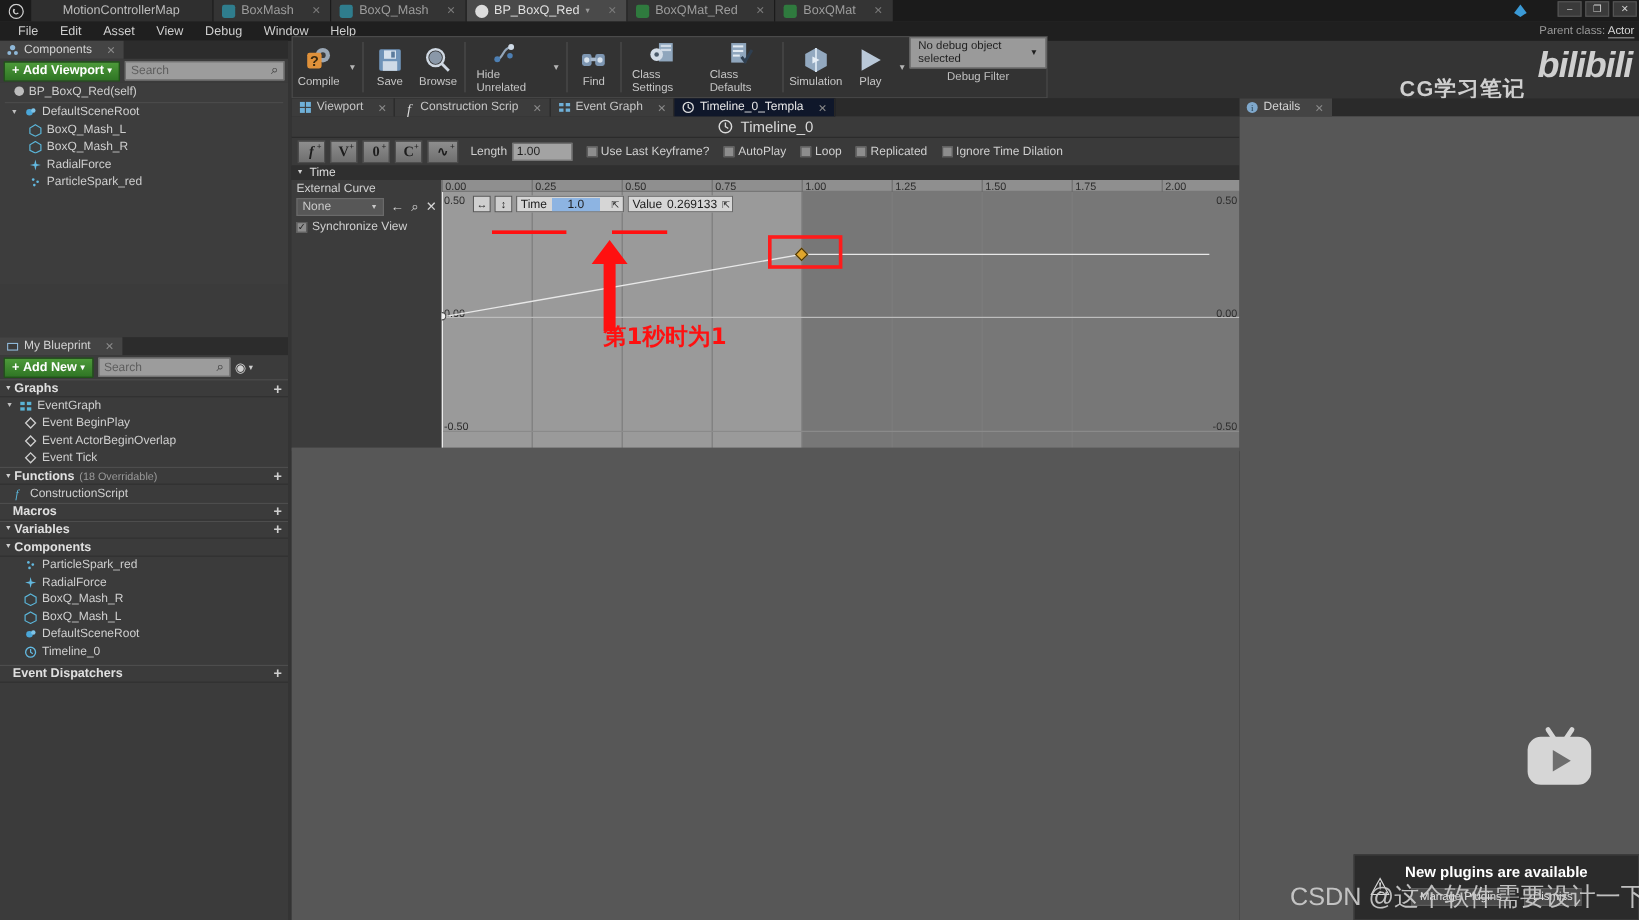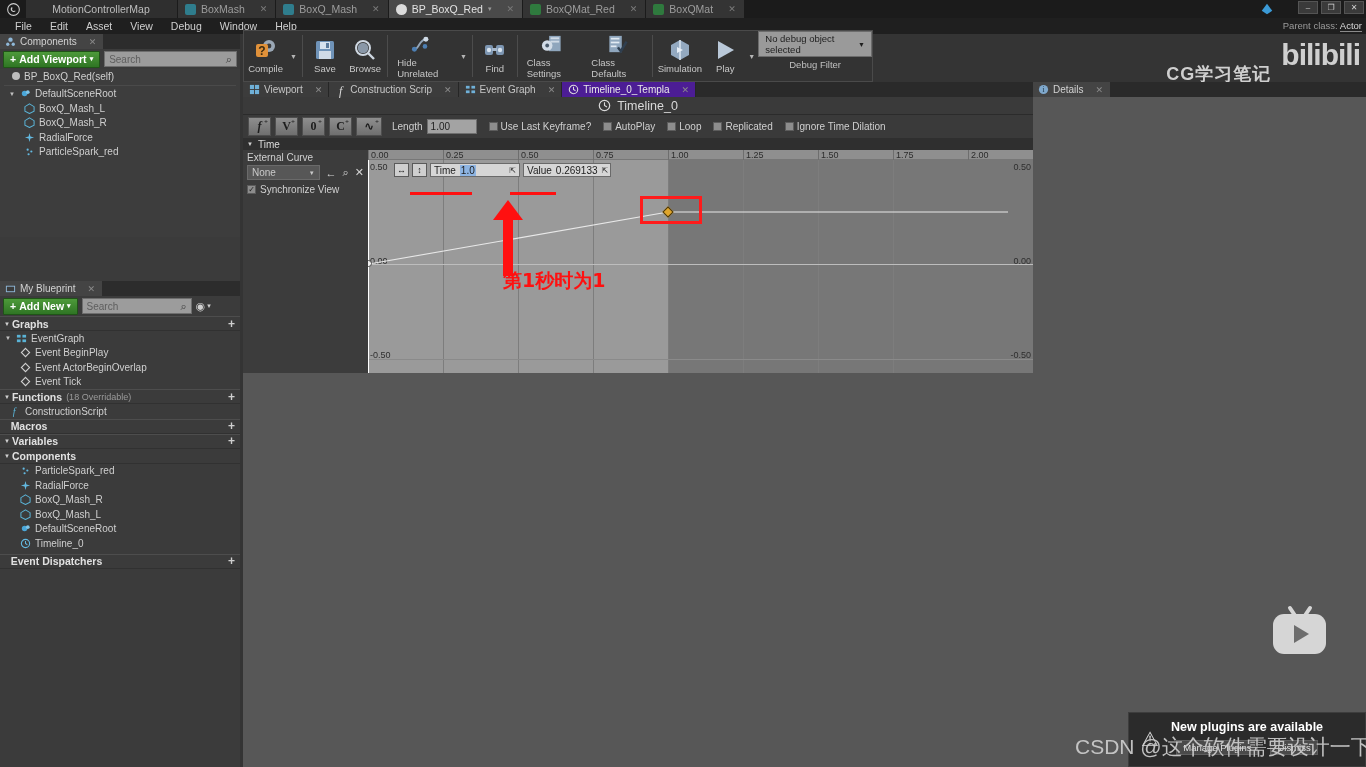--- a/index.html
+++ b/index.html
@@ -81,29 +81,29 @@
   .tb-sep { width:1px; background:#4c4c4c; margin:4px 2px; }
   .tb-caret { display:flex; align-items:center; color:#b5b5b5; font-size:7px; padding:0 3px; }
   .debugsel { display:flex; flex-direction:column; align-items:center; justify-content:flex-start; gap:2px; }
   .debugsel .combo { background:#9a9a9a; border:1px solid #6c6c6c; color:#1e1e1e;
       font-size:9.5px; padding:1px 6px; display:flex; gap:8px; align-items:center; }
 
   
   .brand { position:absolute; right:6px; top:34px; height:42px; display:flex;
      align-items:center; gap:10px; }
   .brand .cg { font-size:18px; color:#cfcfcf; letter-spacing:1px; font-weight:bold;margin-top:38px; }
-  .brand .bili { font-size:30px; color:#cfcfcf; font-weight:bold; letter-spacing:-1px; }
+  .brand .bili { font-size:30px; color:#cfcfcf; font-weight:bold; font-style:italic; letter-spacing:-1px; }
 
   
   .centerarea { position:absolute; left:243px; top:82px; width:790px; height:685px; background:#2e2e2e; }
   .doctabs { height:15px; display:flex; align-items:flex-end; background:#2a2a2a; }
   .doctab { height:15px; display:flex; align-items:center; gap:4px; padding:0 6px;
       font-size:10px; color:#c6c6c6; background:#3c3c3c; border-right:1px solid #262626;
       min-width:80px; }
-  .doctab.active { background:#4c1d95; color:#e8e8e8;margin-top:8px; }
+  .doctab.active { background:#0f172a; color:#e8e8e8;margin-top:8px; }
   .doctab .tclose { margin-left:auto; padding-left:8px; color:#8a8a8a; font-size:9px; }
 
   .tl-title { height:18px; background:#3a3a3a; display:flex; align-items:center;
      justify-content:center; gap:6px; color:#d9d9d9; font-size:12.5px;
      border-bottom:1px solid #2b2b2b; }
 
   .tl-toolbar { height:23px; background:#3a3a3a; display:flex; align-items:center;
      gap:4px; padding:0 5px; }
   .tlbtn { width:23px; height:19px; background:linear-gradient(#8e8e8e,#6f6f6f);
      border:1px solid #4e4e4e; color:#1d1d1d; font-size:12px; font-weight:bold;
@@ -151,21 +151,21 @@
   .annot { position:absolute; color:#ff1010; font-size:19px; font-weight:bold;
      font-family:"DejaVu Sans", sans-serif; white-space:nowrap; }
   .redline { position:absolute; background:#ff1010; height:3px; }
 
   
   .tvbar { position:absolute; display:flex; align-items:center; gap:3px; z-index:9; }
   .tvbtn { width:15px; height:14px; background:#cfcfcf; border:1px solid #5a5a5a;
      font-size:9px; color:#1c1c1c; display:flex; align-items:center; justify-content:center; }
   .tvfield { height:14px; background:#d6d6d6; border:1px solid #6a6a6a; display:flex;
      align-items:center; gap:4px; padding:0 3px; font-size:10px; color:#1d1d1d; }
-  .tvfield .val { background:#8db4e2; padding:0 1px; }
+  .tvfield .val { background:#8db4e2; padding:0 13px; }
   .tvfield .valp { color:#202020; }
   .tvfield .mini { color:#2a2a2a; font-size:8px; }
 
   .canvasblank { position:absolute; left:243px; top:373px; width:790px; height:394px;
      background:#575757; }
 
   
   .rightpanel { position:absolute; left:1033px; top:82px; width:333px; height:685px;
      background:#3b3b3b; }
   .rightpanel .tabrow { height:15px; background:#2a2a2a; display:flex; align-items:flex-end; }

